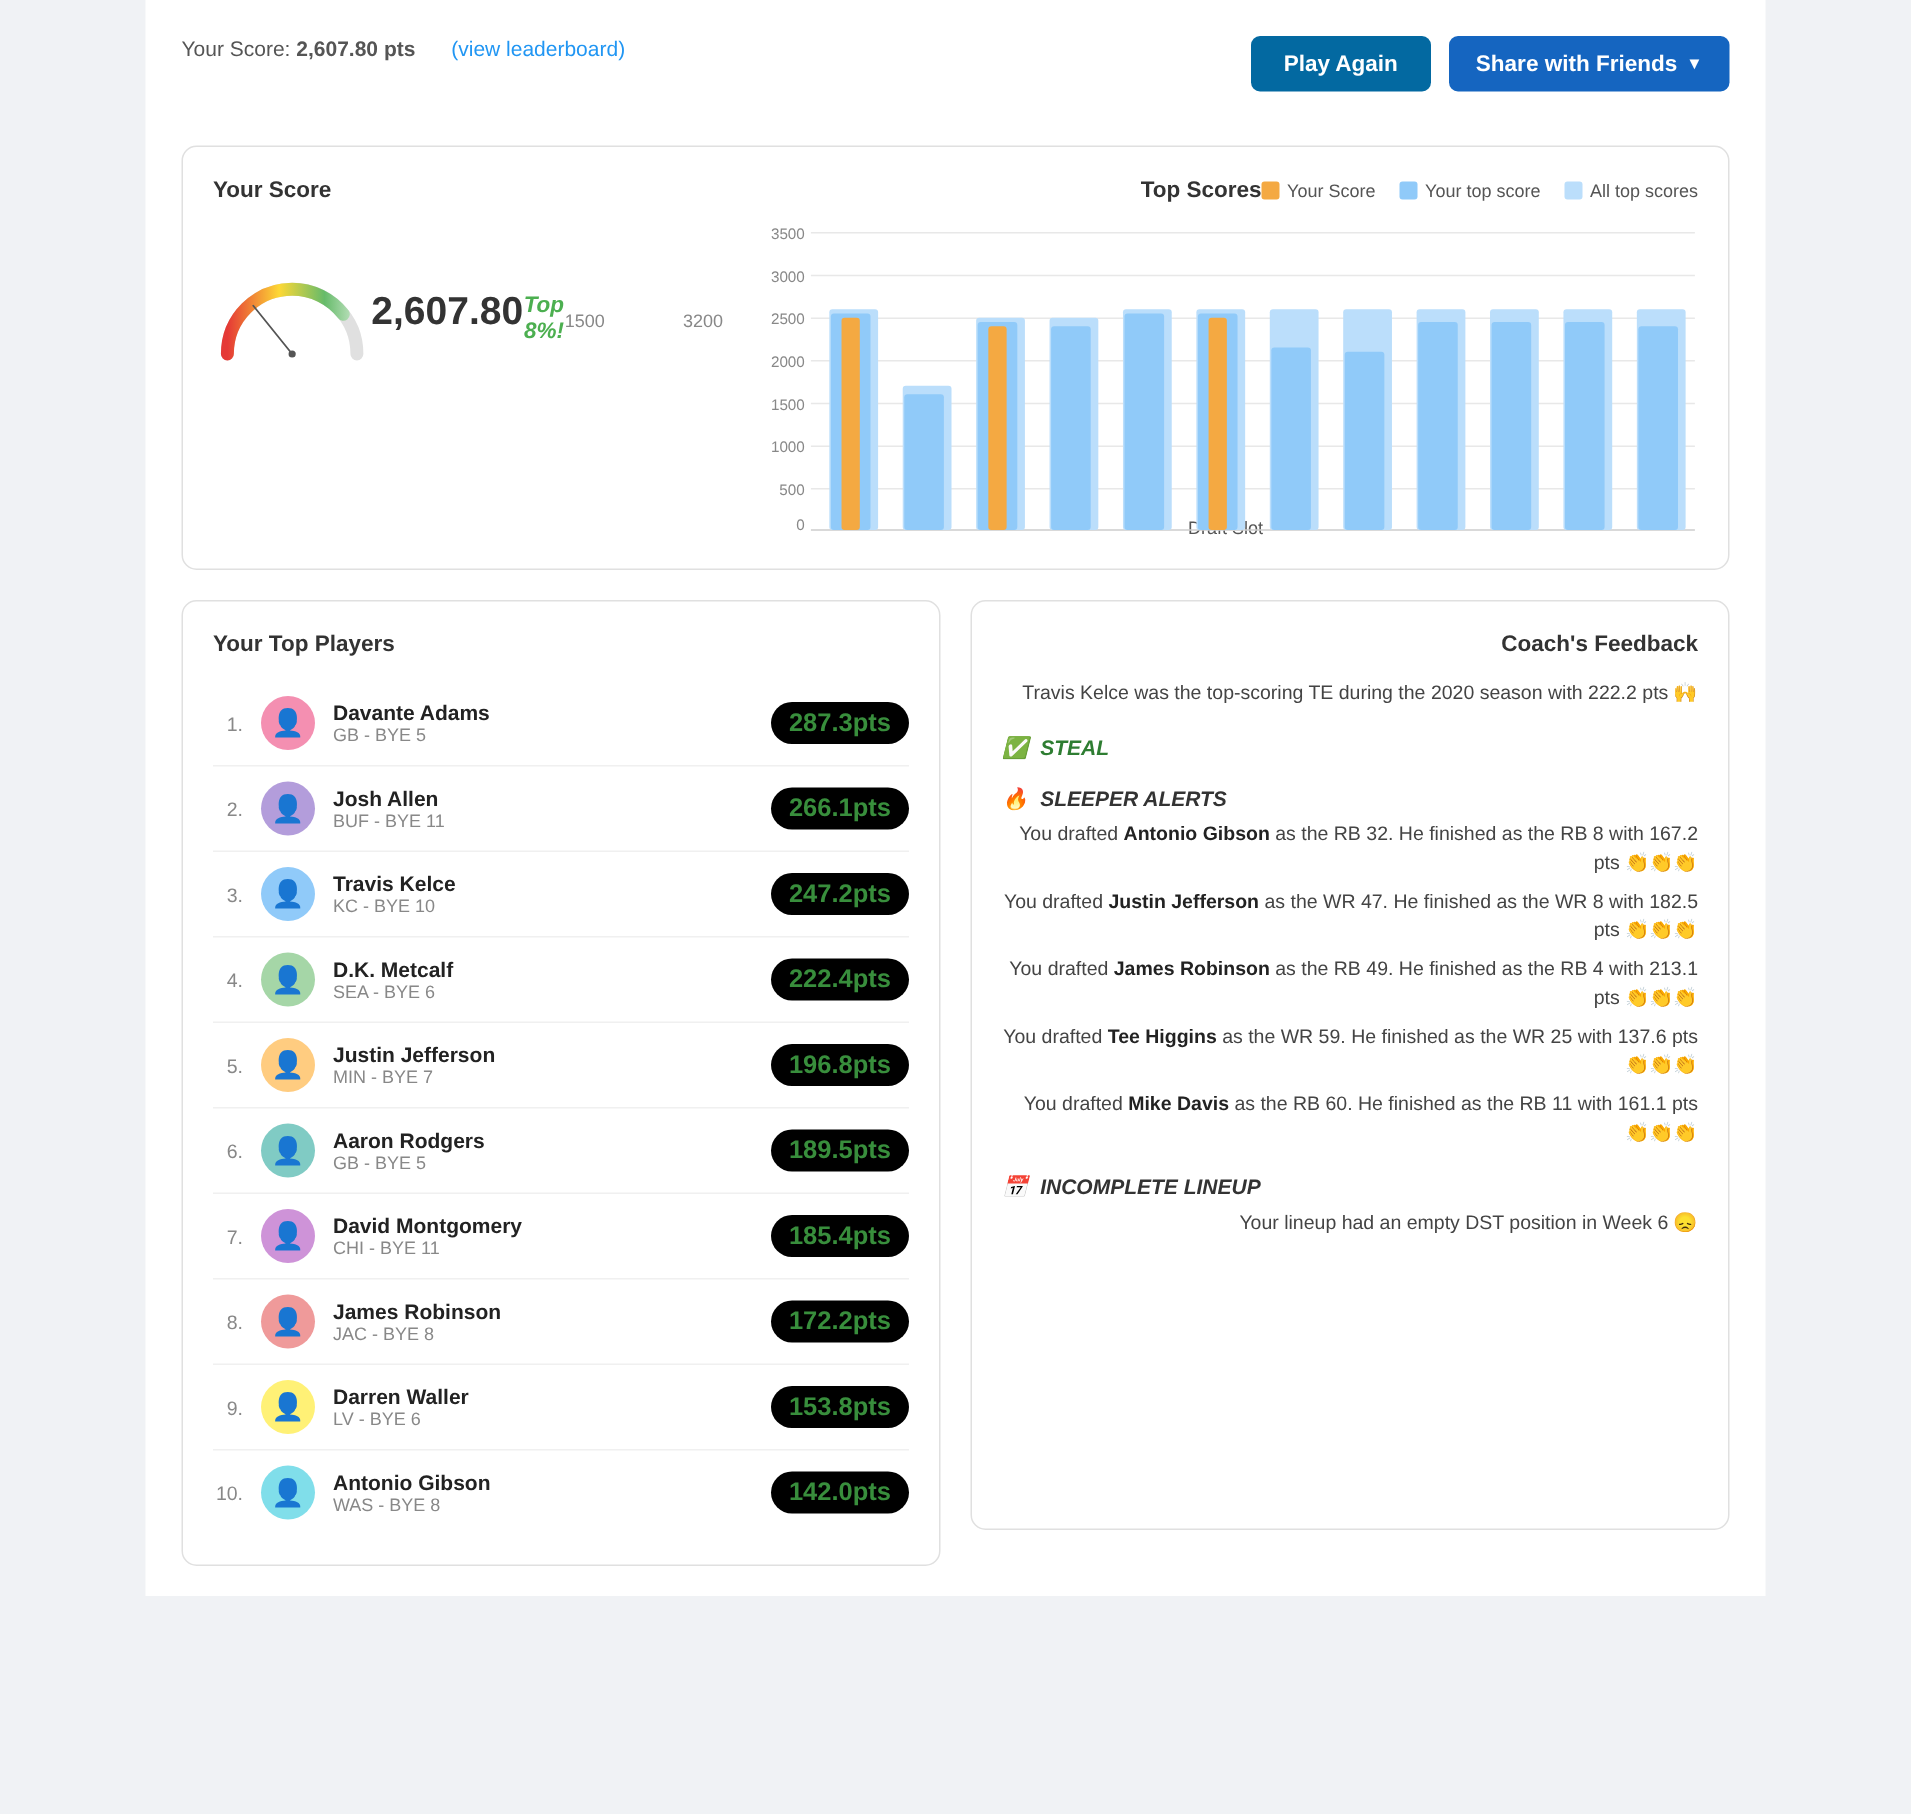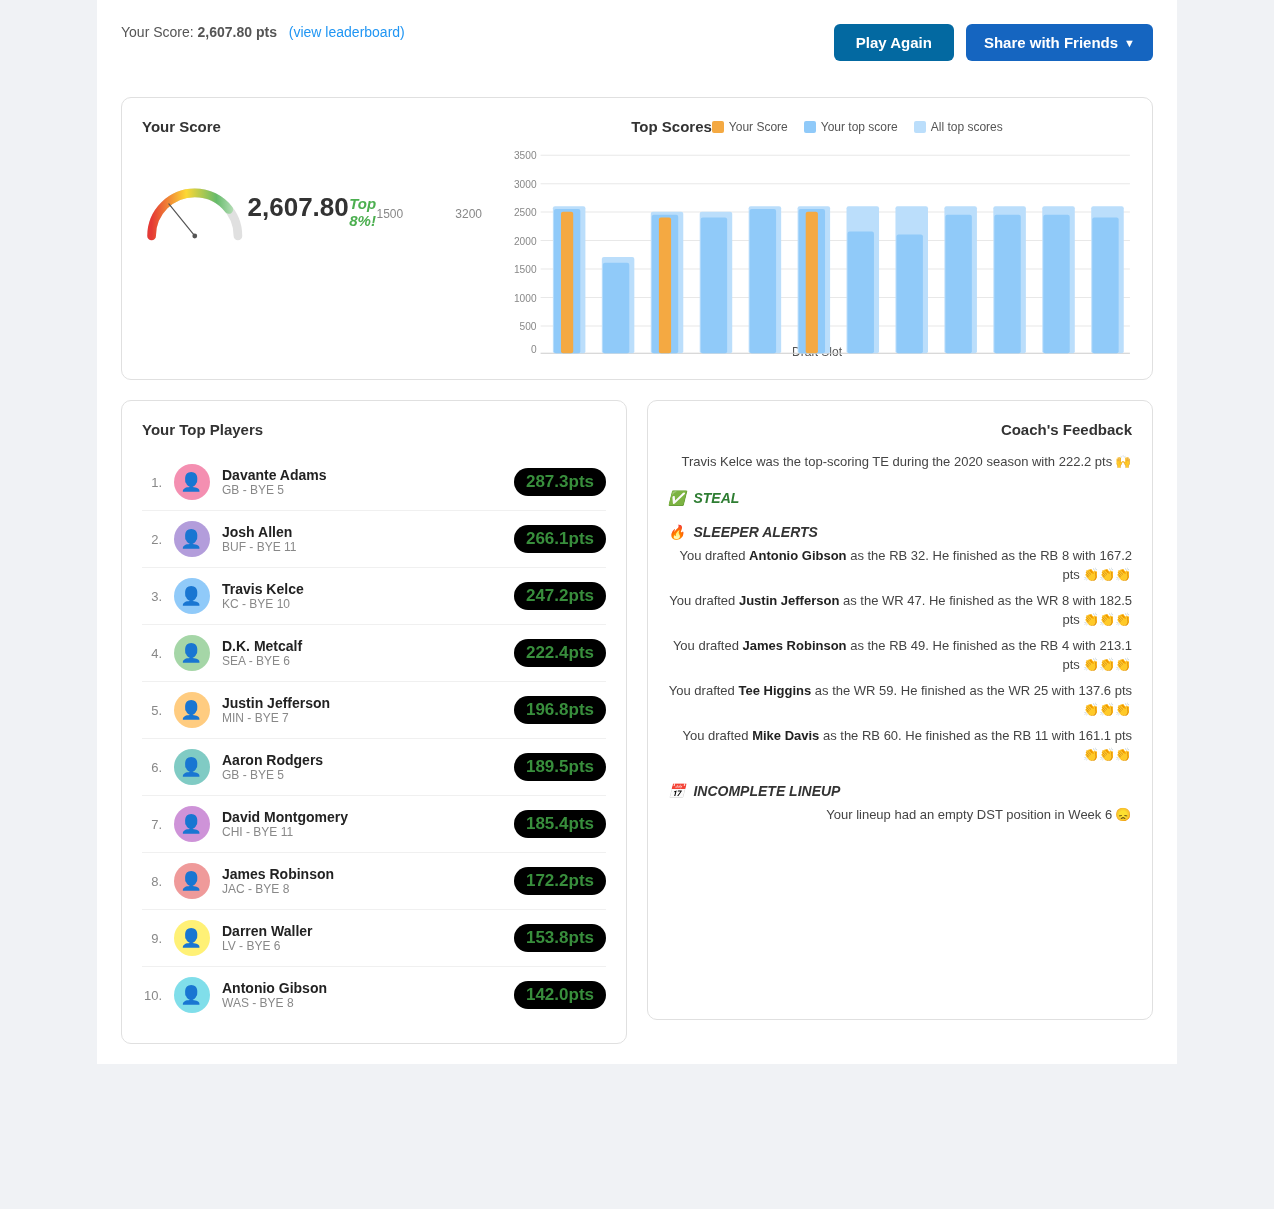--- a/index.html
+++ b/index.html
@@ -2,40 +2,40 @@
 <html><head>
   <meta charset="utf-8">
   <style>
     * { box-sizing: border-box; margin: 0; padding: 0; }
     body { font-family: -apple-system, BlinkMacSystemFont, 'Segoe UI', sans-serif; background: #f0f2f5; color: #333; font-size: 14px; }
     .outer { background: #fff; max-width: 1080px; margin: 0 auto; padding: 20px 24px 0; }
     .header { display: flex; align-items: flex-start; justify-content: space-between; padding-bottom: 16px; }
     .header-left h1 { font-size: 22px; font-weight: 700; color: #1a1a2e; }
     .header-left .score-line { font-size: 14px; color: #555; margin-top: 4px; }
     .header-left .score-line strong { font-weight: 700; }
-    .header-left .score-line a { color: #2196f3; text-decoration: none; margin-left: 8px; }
+    .header-left .score-line a { color: #2196f3; text-decoration: none; margin-left: 20px; }
     .header-right { display: flex; gap: 12px; margin-top: 4px; }
     .btn-play { background: #0369a1; color: #fff; border: none; border-radius: 6px; padding: 10px 22px; font-size: 15px; font-weight: 600; cursor: pointer; }
     .btn-share { background: #1565c0; color: #fff; border: none; border-radius: 6px; padding: 10px 18px; font-size: 15px; font-weight: 600; cursor: pointer; display: flex; align-items: center; gap: 6px; }
     .btn-share .arrow { font-size: 11px; }
     .tabs { display: flex; gap: 0; border-bottom: 2px solid #e0e0e0; margin-bottom: 0; }
     .tab { padding: 10px 18px; font-size: 14px; cursor: pointer; color: #555; border-bottom: 3px solid transparent; margin-bottom: -2px; font-weight: 500; }
     .tab.active { color: #2196f3; border-bottom-color: #2196f3; font-weight: 600; }
     .main-content { padding: 20px 0; }
     .top-card { background: #fff; border: 1px solid #e0e0e0; border-radius: 10px; padding: 20px; display: flex; gap: 0; margin-bottom: 20px; }
     .gauge-section { width: 340px; flex-shrink: 0; }
     .gauge-section h3 { font-size: 15px; font-weight: 600; color: #333; margin-bottom: 12px; }
     .gauge-wrap { position: relative; display: flex; flex-direction: row; align-items: center; }
     .gauge-svg { width: 220px; height: 130px; }
     .gauge-score { font-size: 26px; font-weight: 700; color: #333; text-align: center; margin-top: -10px; }
     .gauge-pct { font-size: 15px; color: #4caf50; font-weight: 700; font-style: italic; text-align: center; }
     .gauge-labels { display: flex; justify-content: space-between; width: 220px; margin-top: 4px; }
     .gauge-labels span { font-size: 12px; color: #888; }
     .chart-section { flex: 1; padding-left: 20px; }
-    .chart-header { display: flex; align-items: center; justify-content: center; margin-bottom: 8px; }
+    .chart-header { display: flex; align-items: center; justify-content: flex-end; margin-bottom: 8px; }
     .chart-header h3 { font-size: 15px; font-weight: 600; }
     .legend { display: flex; gap: 16px; align-items: center; }
     .legend-item { display: flex; align-items: center; gap: 5px; font-size: 12px; color: #555; }
     .legend-dot { width: 12px; height: 12px; border-radius: 2px; }
     .chart-area { width: 100%; height: 200px; position: relative; }
     .bottom-panels { display: flex; gap: 20px; }
     .players-card { background: #fff; border: 1px solid #e0e0e0; border-radius: 10px; padding: 20px; flex: 1; }
     .players-card h3 { font-size: 15px; font-weight: 700; margin-bottom: 16px; }
     .player-row { display: flex; align-items: center; padding: 10px 0; border-bottom: 1px solid #f0f0f0; gap: 12px; }
     .player-row:last-child { border-bottom: none; }

